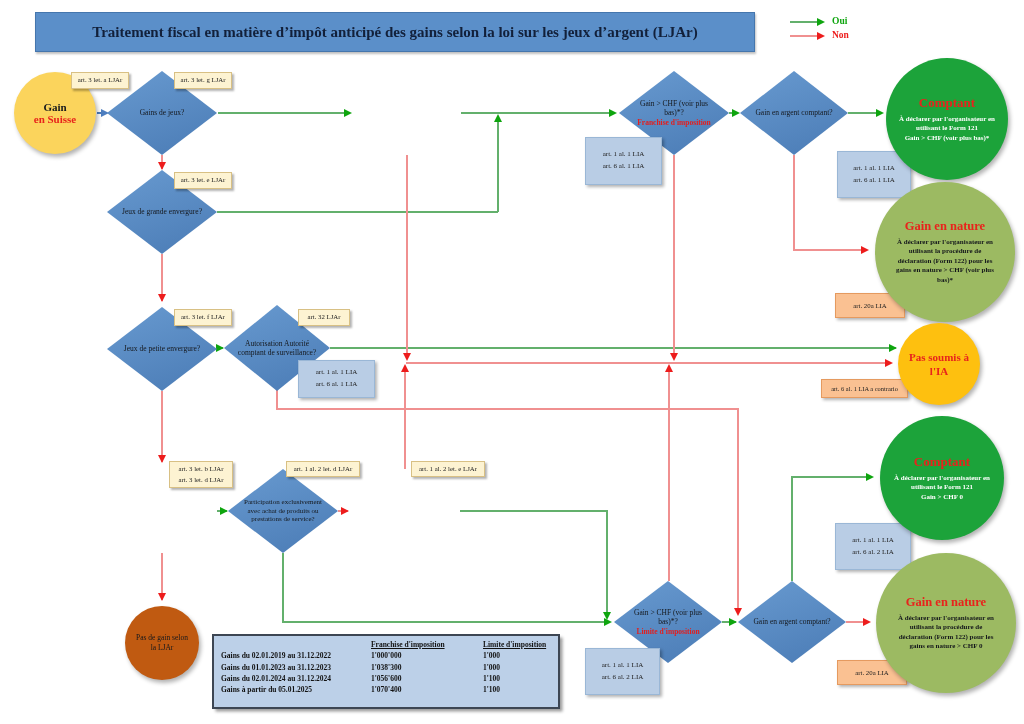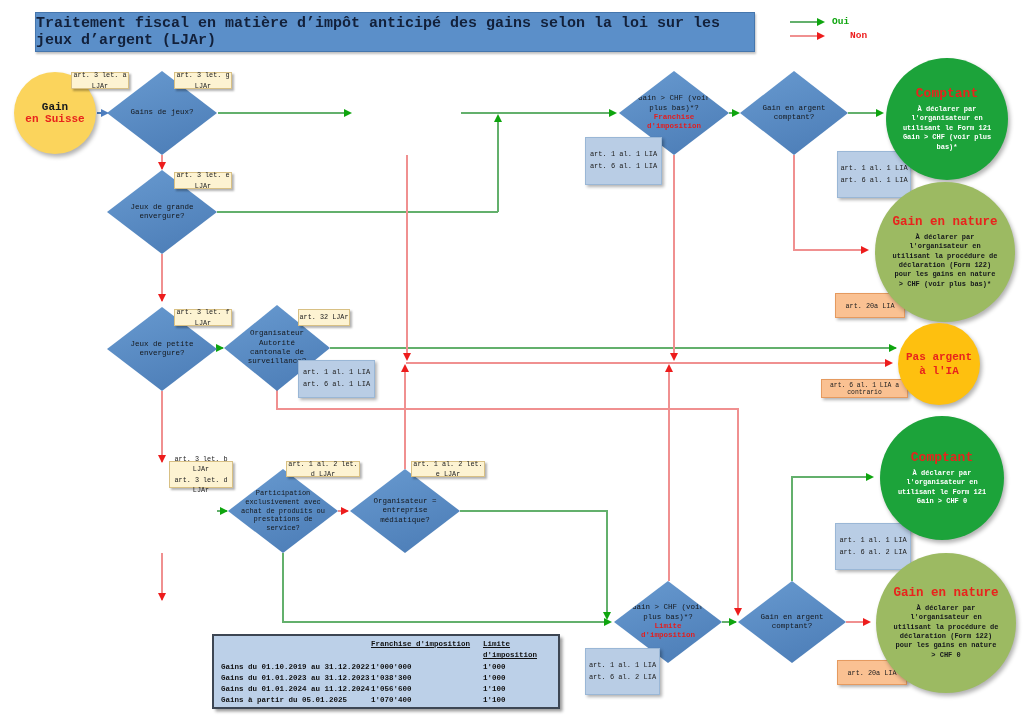--- a/index.html
+++ b/index.html
@@ -1,17 +1,17 @@
 <!DOCTYPE html>
 <html><head>
 <meta charset="utf-8">
 <style>
   html,body{margin:0;padding:0;background:#fff;}
   #canvas{position:relative;width:1024px;height:724px;background:#ffffff;
-    font-family:Liberation Mono, monospace;overflow:hidden;}
+    font-family:Liberation Serif, serif;overflow:hidden;}
 
   .titlebar{position:absolute;left:35px;top:12px;width:720px;height:40px;
     background:#5b8fc9;border:1px solid #4576ad;box-shadow:1px 2px 2px rgba(0,0,0,.25);
     display:flex;align-items:center;justify-content:center;
     font-weight:bold;font-size:15px;color:#12203a;box-sizing:border-box;}
 
   .diamond{position:absolute;display:flex;align-items:center;justify-content:center;
     text-align:center;font-size:7.5px;line-height:1.25;color:#15181c;
     background:linear-gradient(160deg,#689ad0 0%,#4a7bb5 100%);
     clip-path:polygon(50% 0,100% 50%,50% 100%,0 50%);
@@ -59,21 +59,21 @@
 
 <div id="canvas">
 
   <div class="titlebar">Traitement fiscal en matière d’impôt anticipé des gains selon la loi sur les jeux d’argent (LJAr)</div>
 
   <div class="hl g" style="left:790px;top:21px;width:30px"></div>
   <div class="arr arr-r cg" style="left:817px;top:18px"></div>
   <div class="legtxt" style="left:832px;top:16px;color:#0ea50e">Oui</div>
   <div class="hl r" style="left:790px;top:35px;width:30px"></div>
   <div class="arr arr-r cr" style="left:817px;top:32px"></div>
-  <div class="legtxt" style="left:850px;top:30px;color:#ed1c1c">Non</div>
+  <div class="legtxt" style="left:832px;top:30px;color:#ed1c1c">Non</div>
 
   <div class="hl g" style="left:218px;top:112px;width:130px"></div>
   <div class="arr arr-r cg" style="left:344px;top:109px"></div>
   <div class="hl g" style="left:461px;top:112px;width:154px"></div>
   <div class="arr arr-r cg" style="left:609px;top:109px"></div>
   <div class="hl g" style="left:729px;top:112px;width:8px"></div>
   <div class="arr arr-r cg" style="left:732px;top:109px"></div>
   <div class="hl g" style="left:848px;top:112px;width:32px"></div>
   <div class="arr arr-r cg" style="left:876px;top:109px"></div>
   <div class="hl g" style="left:217px;top:211px;width:281px"></div>
@@ -147,27 +147,24 @@
   <div class="diamond" style="left:740px;top:71px;width:108px;height:84px">
     <div>Gain en argent comptant?</div>
     </div>
   <div class="diamond" style="left:107px;top:170px;width:110px;height:84px">
     <div>Jeux de grande envergure?</div>
     </div>
   <div class="diamond" style="left:107px;top:307px;width:110px;height:84px">
     <div>Jeux de petite envergure?</div>
     </div>
   <div class="diamond" style="left:224px;top:305px;width:106px;height:86px">
-    <div>Organisateur Autorité cantonale de surveillance?</div>
+    <div>Autorisation Autorité comptant de surveillance?</div>
     </div>
   <div class="diamond" style="left:228px;top:469px;width:110px;height:84px;font-size:7px">
     <div>Participation exclusivement avec achat de produits ou prestations de service?</div>
-    </div>
-  <div class="diamond" style="left:350px;top:469px;width:110px;height:84px">
-    <div>Organisateur = entreprise médiatique?</div>
     </div>
   <div class="diamond" style="left:614px;top:581px;width:108px;height:82px">
     <div>
       <div>Gain &gt; CHF (voir plus bas)*?</div>
       <div class="dsub">Limite d'imposition</div>
     </div>
     </div>
   <div class="diamond" style="left:738px;top:581px;width:108px;height:82px">
     <div>Gain en argent comptant?</div>
     </div>
@@ -232,47 +229,50 @@
   <div class="circle" style="left:886px;top:58px;width:122px;height:122px;background:#1ca33a;padding:0 12px">
     <div class="ctitle" style="font-size:13px;margin-bottom:4px">Comptant</div>
     <div class="cbody" style="color:#fff">À déclarer par l'organisateur en utilisant le Form 121</div>
     <div class="cbody" style="color:#fff">Gain &gt; CHF (voir plus bas)*</div>
   </div>
   <div class="circle" style="left:875px;top:182px;width:140px;height:140px;background:#9cba62;padding:0 16px">
     <div class="ctitle" style="font-size:12.5px;margin-bottom:4px;white-space:nowrap">Gain en nature</div>
     <div class="cbody" style="color:#15181c">À déclarer par l'organisateur en utilisant la procédure de déclaration (Form 122) pour les gains en nature &gt; CHF (voir plus bas)*</div>
   </div>
   <div class="circle" style="left:898px;top:323px;width:82px;height:82px;background:#fec00f;padding:0 6px">
-    <div class="ctitle" style="font-size:11px;line-height:1.3">Pas argent à l'IA</div>
+    <div class="ctitle" style="font-size:11px;line-height:1.3">Pas soumis à l'IA</div>
+  </div>
+  <div class="circle" style="left:125px;top:606px;width:74px;height:74px;background:#c05a11;padding:0 8px">
+    <div style="font-size:7.5px;color:#15181c;line-height:1.35">Pas de gain selon la LJAr</div>
   </div>
   <div class="circle" style="left:880px;top:416px;width:124px;height:124px;background:#1ca33a;padding:0 12px">
     <div class="ctitle" style="font-size:13px;margin-bottom:4px">Comptant</div>
     <div class="cbody" style="color:#fff">À déclarer par l'organisateur en utilisant le Form 121</div>
     <div class="cbody" style="color:#fff">Gain &gt; CHF 0</div>
   </div>
   <div class="circle" style="left:876px;top:553px;width:140px;height:140px;background:#9cba62;padding:0 16px">
     <div class="ctitle" style="font-size:12.5px;margin-bottom:4px;white-space:nowrap">Gain en nature</div>
     <div class="cbody" style="color:#15181c">À déclarer par l'organisateur en utilisant la procédure de déclaration (Form 122) pour les gains en nature &gt; CHF 0</div>
   </div>
 
   <div class="note">
     <div class="grid">
       <div></div>
       <div class="colh">Franchise d'imposition</div>
       <div class="colh">Limite d'imposition</div>
 
-      <div>Gains du 01.10.2019 au 31.12.2022</div>
+      <div>Gains du 02.01.2019 au 31.12.2022</div>
       <div>1'000'000</div>
       <div>1'000</div>
 
       <div>Gains du 01.01.2023 au 31.12.2023</div>
       <div>1'038'300</div>
       <div>1'000</div>
 
-      <div>Gains du 01.01.2024 au 11.12.2024</div>
+      <div>Gains du 02.01.2024 au 31.12.2024</div>
       <div>1'056'600</div>
       <div>1'100</div>
 
       <div>Gains à partir du 05.01.2025</div>
       <div>1'070'400</div>
       <div>1'100</div>
     </div>
   </div>
 
 </div>

